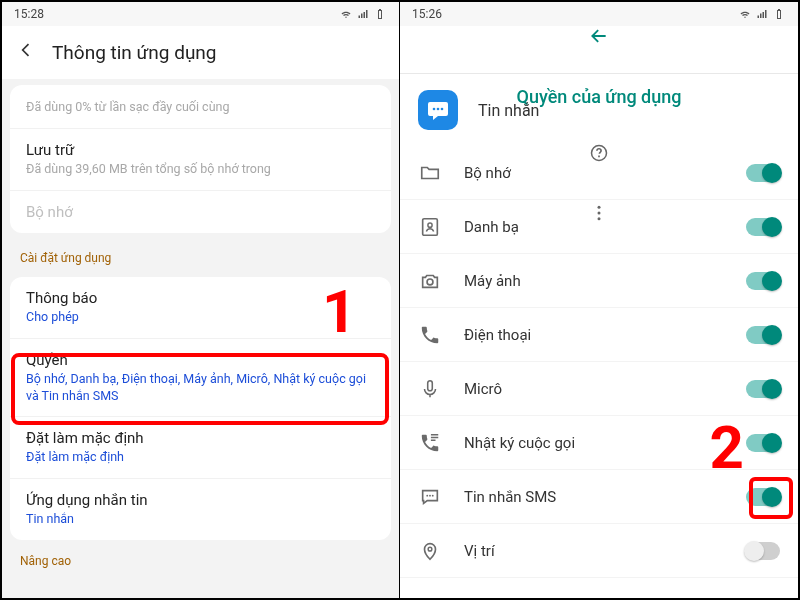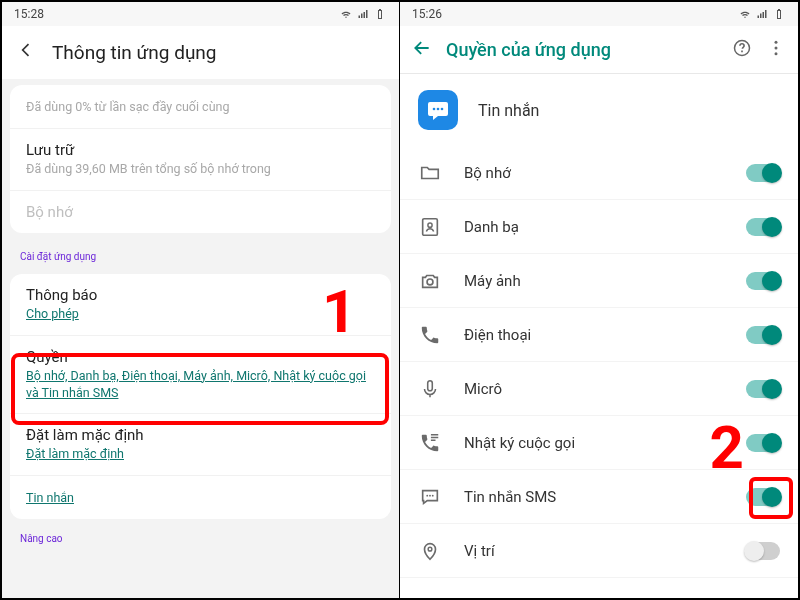--- a/index.html
+++ b/index.html
@@ -53,24 +53,24 @@
     margin: 6px 8px;
   }
   .row {
     padding: 12px 16px;
     border-bottom: 1px solid #f1f1f1;
   }
   .row:last-child { border-bottom: none; }
   .row .t { font-size: 15px; color: #222; }
   .row .t.dim { color: #bfbfbf; }
   .row .s { font-size: 12.5px; color: #a8a8a8; line-height: 1.35; margin-top: 2px; }
-  .row .s.blue { color: #0f766e; text-decoration: underline; }
+  .row .s.blue { color: #1d4ed8; }
   .section-label {
-    font-size: 10px;
-    color: #6d28d9;
+    font-size: 12px;
+    color: #a16207;
     padding: 12px 18px 6px;
   }
   
   .hl1 {
     position: absolute;
     border: 4px solid #ff0000;
     border-radius: 8px;
     left: 9px;
     top: 351px;
     width: 378px;
@@ -86,22 +86,23 @@
     color: #ff0000;
     pointer-events: none;
   }
   
   .hdr-r {
     height: 48px;
     background: #fff;
     display: flex;
     align-items: center;
     padding: 0 12px;
-    gap: 14px;
+    gap: 36px;
     border-bottom: 1px solid #e8e8e8;
+    flex-direction: column;
   }
   .hdr-r .back { color: #00897b; font-size: 18px; }
   .hdr-r .title { color: #00897b; font-size: 18px; font-weight: 500; flex: 1; }
   .hdr-r .ic { color: #666; width: 20px; text-align:center; }
   .app-row {
     background: #fff;
     display: flex;
     align-items: center;
     padding: 16px 18px;
     gap: 20px;
@@ -214,20 +215,21 @@
       </div>
       <div class="row">
         <div class="t">Quyền</div>
         <div class="s blue">Bộ nhớ, Danh bạ, Điện thoại, Máy ảnh, Micrô, Nhật ký cuộc gọi và Tin nhắn SMS</div>
       </div>
       <div class="row">
         <div class="t">Đặt làm mặc định</div>
         <div class="s blue">Đặt làm mặc định</div>
       </div>
       <div class="row">
+        <div class="t">Ứng dụng nhắn tin</div>
         <div class="s blue">Tin nhắn</div>
       </div>
     </div>
 
     <div class="section-label" style="padding-top:8px">Nâng cao</div>
 
     <div class="hl1"></div>
     <div class="marker1">1</div>
   </div>
 

